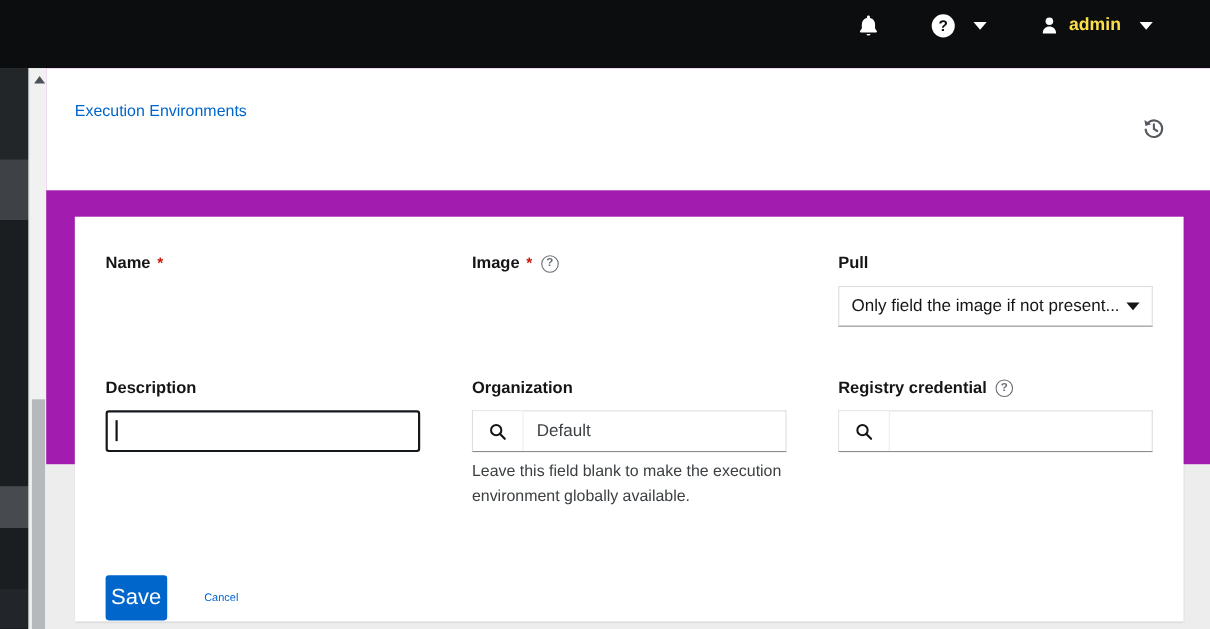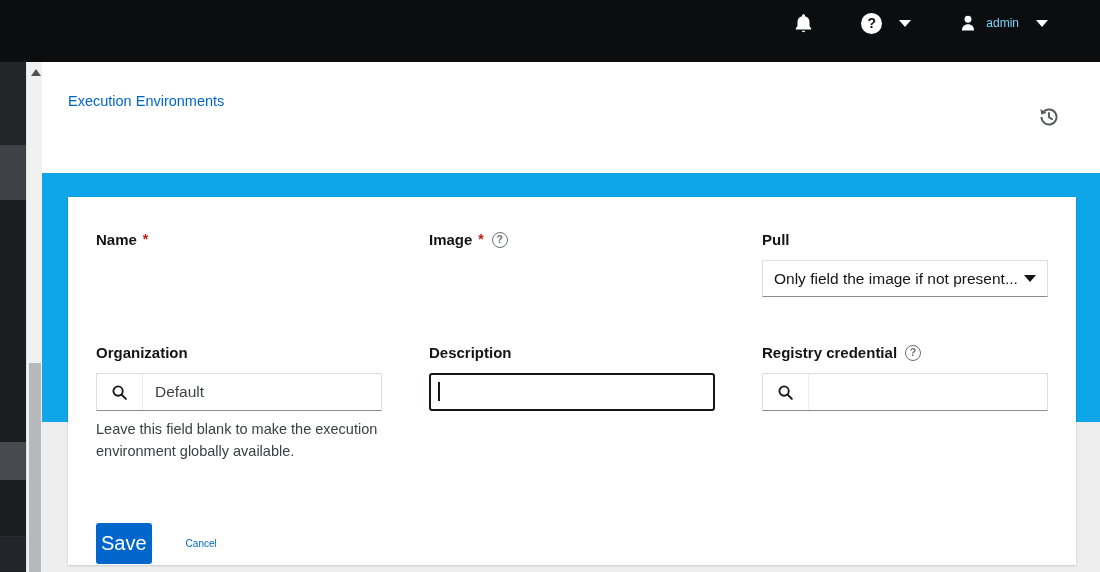--- a/index.html
+++ b/index.html
@@ -25,21 +25,21 @@
   .q-circle {
     width: 21px; height: 21px; border-radius: 50%; background: #ffffff;
     color: #0b0d0f; font-weight: bold; font-size: 14px;
     display: inline-flex; align-items: center; justify-content: center;
   }
   .caret-down {
     width: 0; height: 0; display: inline-block;
     border-left: 6px solid transparent; border-right: 6px solid transparent;
     border-top: 7px solid #ffffff;
   }
-  .user-name { color: #7dd3fc; font-size: 12px; }
+  .user-name { color: #fde047; font-size: 16px; font-weight: bold; }
   .user-svg { width: 18px; height: 18px; display: block; }
 
   
   .sidebar {
     position: absolute; top: 62px; left: 0; width: 26px; height: 510px;
     background: #1b1e21;
   }
   .sb-seg { width: 100%; }
   .sb-seg-1 { height: 83px; background: #232629; }
   .sb-seg-2 { height: 55px; background: #3e4247; }
@@ -59,21 +59,21 @@
     border-left: 5px solid transparent; border-right: 5px solid transparent;
     border-bottom: 7px solid #4d5258;
     cursor: pointer;
   }
   .scroll-thumb {
     position: absolute; top: 301px; left: 2px; width: 12px; height: 209px;
     background: #b6b9bb; cursor: pointer;
   }
 
   
-  .main { position: absolute; top: 62px; left: 42px; width: 1058px; height: 360px; background: #0ea5e9; }
+  .main { position: absolute; top: 62px; left: 42px; width: 1058px; height: 360px; background: #a21caf; }
 
   .page-header {
     position: absolute; top: 0; left: 0; width: 1058px; height: 111px;
     background: #ffffff; padding: 30px 40px 0 26px;
   }
   .breadcrumb-link { color: #0066cc; font-size: 14.5px; text-decoration: none; cursor: pointer; display: inline-block; }
   .page-title { font-size: 24.5px; font-weight: 400; color: #151515; margin-top: 9px; letter-spacing: 0.2px; }
   .history-btn {
     position: absolute; top: 44px; right: 40px;
     background: none; border: none; cursor: pointer; padding: 0;
@@ -246,47 +246,47 @@
           <span class="field-label">Pull</span>
         </div>
         <div class="pf-select">
           <span class="pf-select-text">Only field the image if not present...</span>
           <span class="select-caret"></span>
         </div>
       </div>
 
       <div class="field">
         <div class="field-label-row">
+          <span class="field-label">Description</span>
+        </div>
+        <span class="text-caret" style="display:block;">
+          <input class="pf-input focused" type="text" value="" style="">
+        </span>
+      </div>
+
+      <div class="field">
+        <div class="field-label-row">
           <span class="field-label">Organization</span>
         </div>
         <div class="lookup-group">
           <button class="lookup-search-btn">
             <span>
               <svg class="search-svg" viewBox="0 0 24 24">
                 <circle cx="10" cy="10" r="6.6" fill="none" stroke="#151515" stroke-width="2.6"></circle>
                 <line x1="15" y1="15" x2="21" y2="21" stroke="#151515" stroke-width="2.8" stroke-linecap="round"></line>
               </svg>
             </span>
           </button>
           <input class="lookup-input" type="text" value="Default" style="">
         </div>
         <p class="helper-text">Leave this field blank to make the execution environment globally available.</p>
       </div>
 
       <div class="field">
         <div class="field-label-row">
-          <span class="field-label">Description</span>
-        </div>
-        <span class="text-caret" style="display:block;">
-          <input class="pf-input focused" type="text" value="" style="">
-        </span>
-      </div>
-
-      <div class="field">
-        <div class="field-label-row">
           <span class="field-label">Registry credential</span>
           <span class="help-icon">?</span>
         </div>
         <div class="lookup-group">
           <button class="lookup-search-btn">
             <span>
               <svg class="search-svg" viewBox="0 0 24 24">
                 <circle cx="10" cy="10" r="6.6" fill="none" stroke="#151515" stroke-width="2.6"></circle>
                 <line x1="15" y1="15" x2="21" y2="21" stroke="#151515" stroke-width="2.8" stroke-linecap="round"></line>
               </svg>

